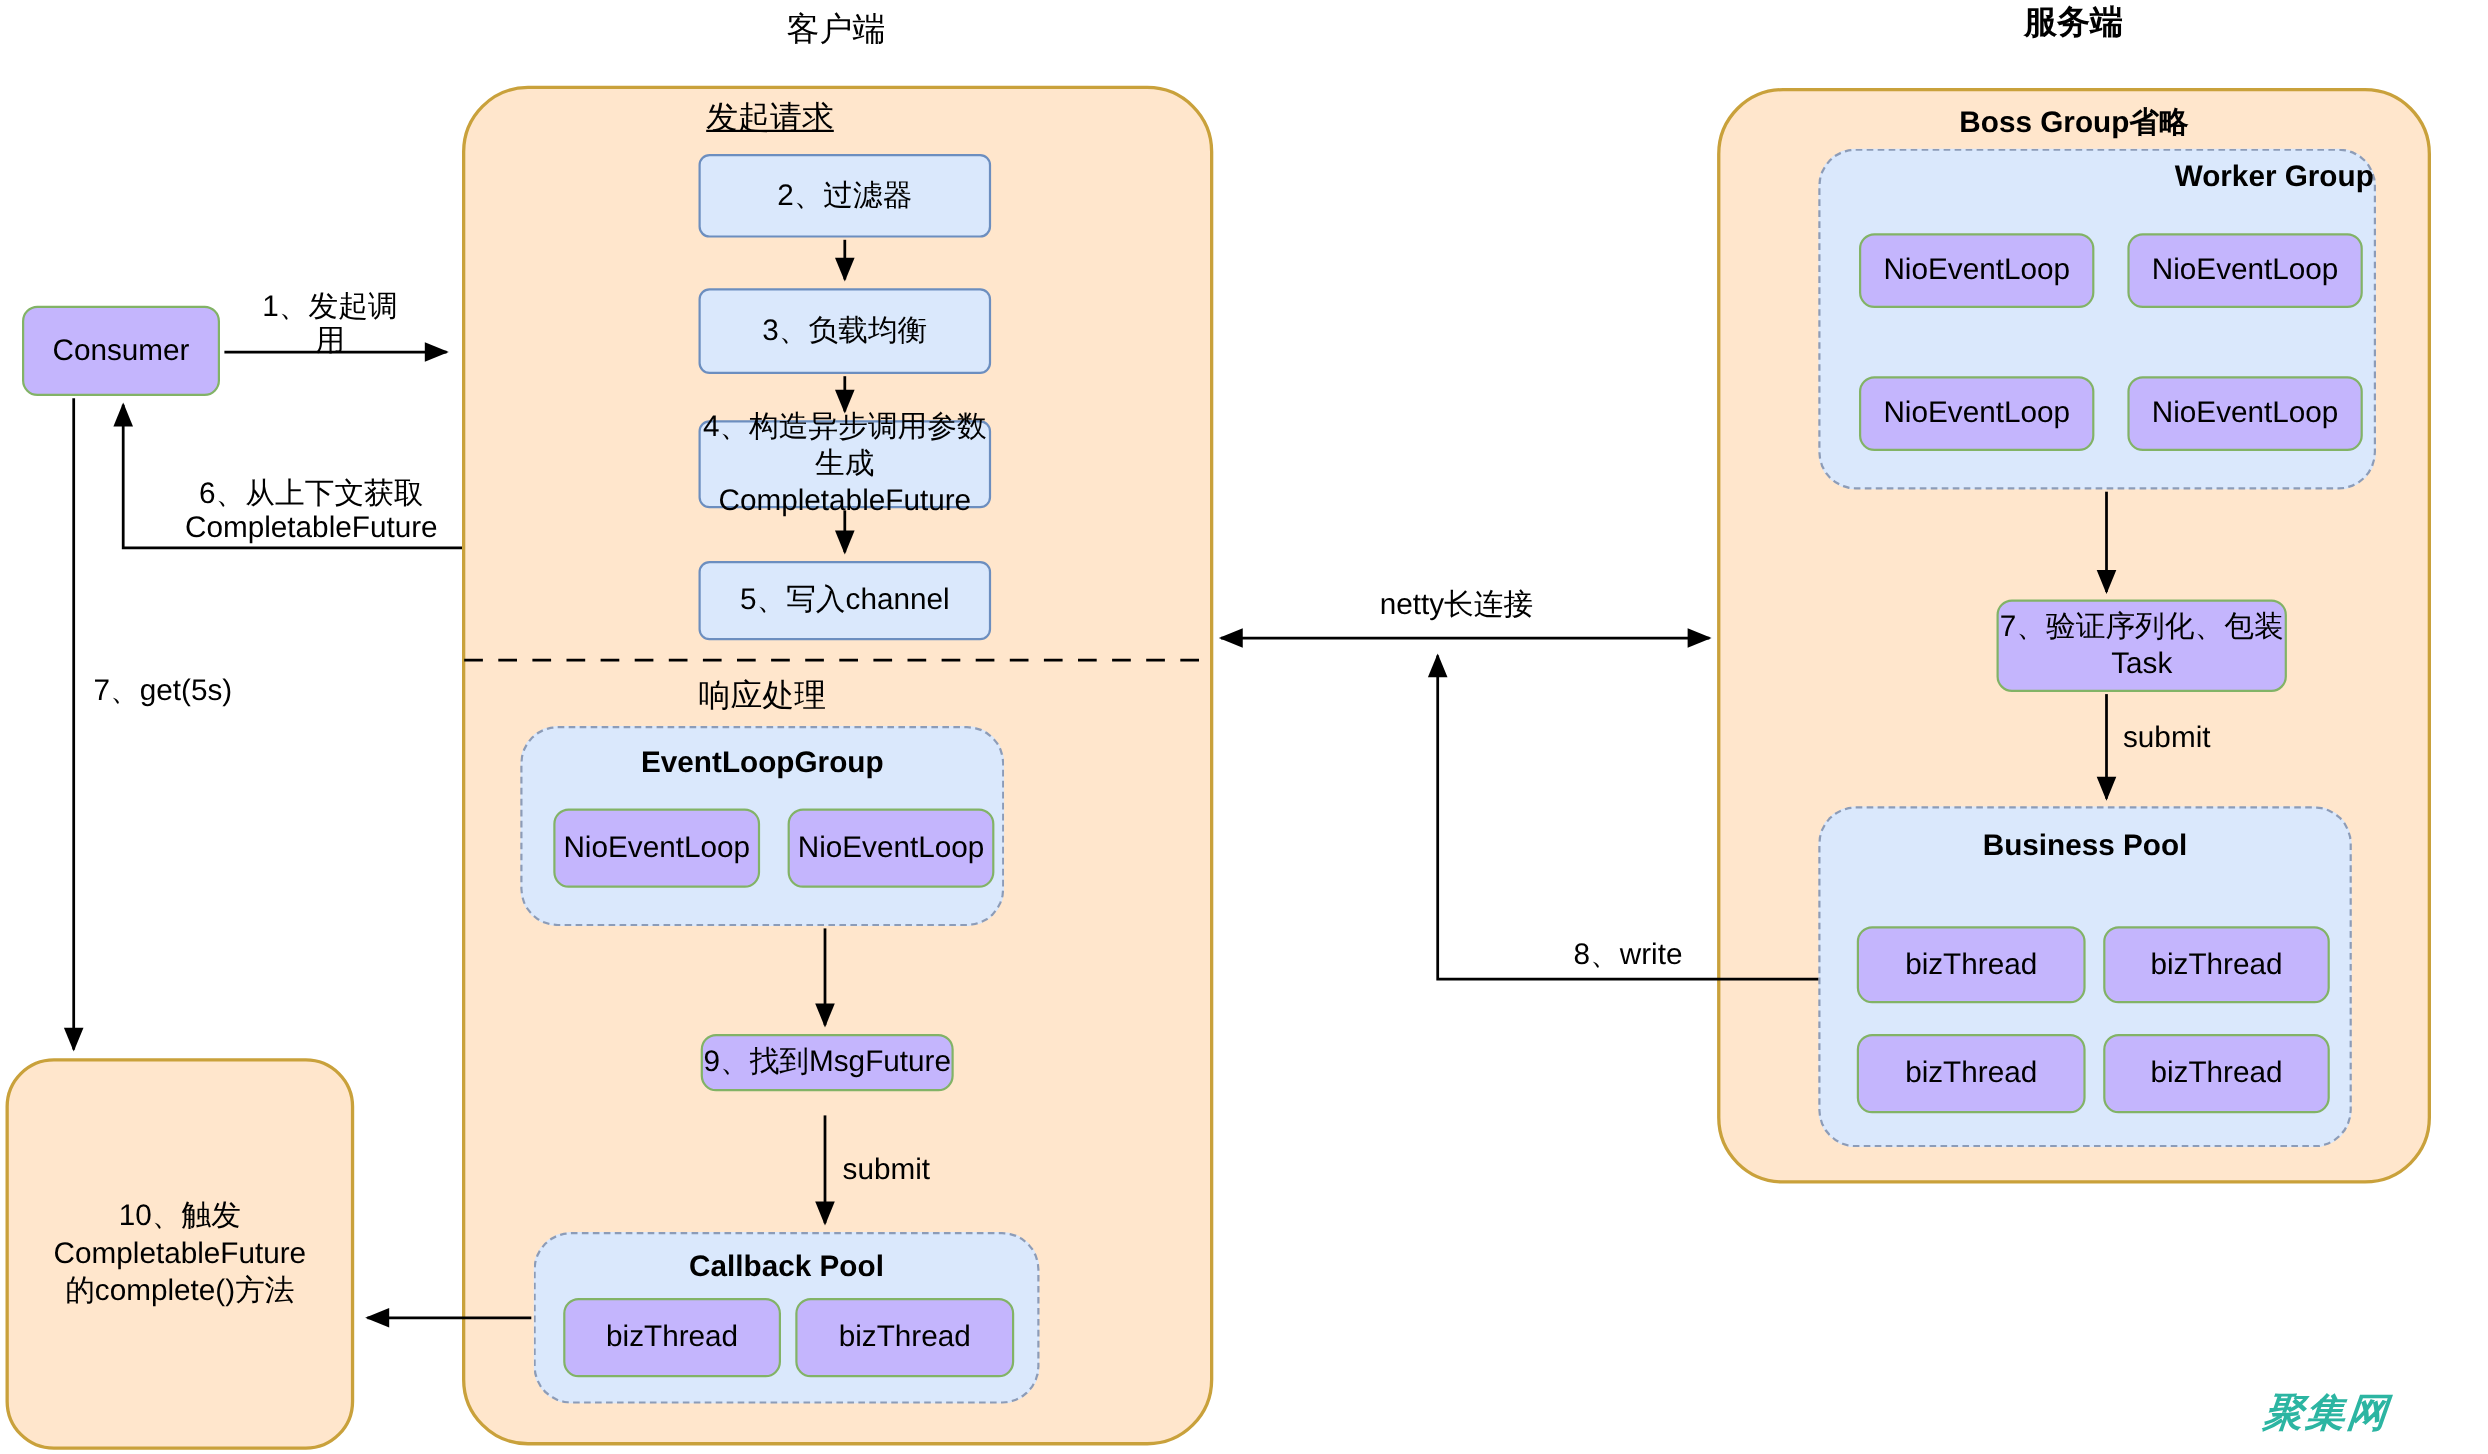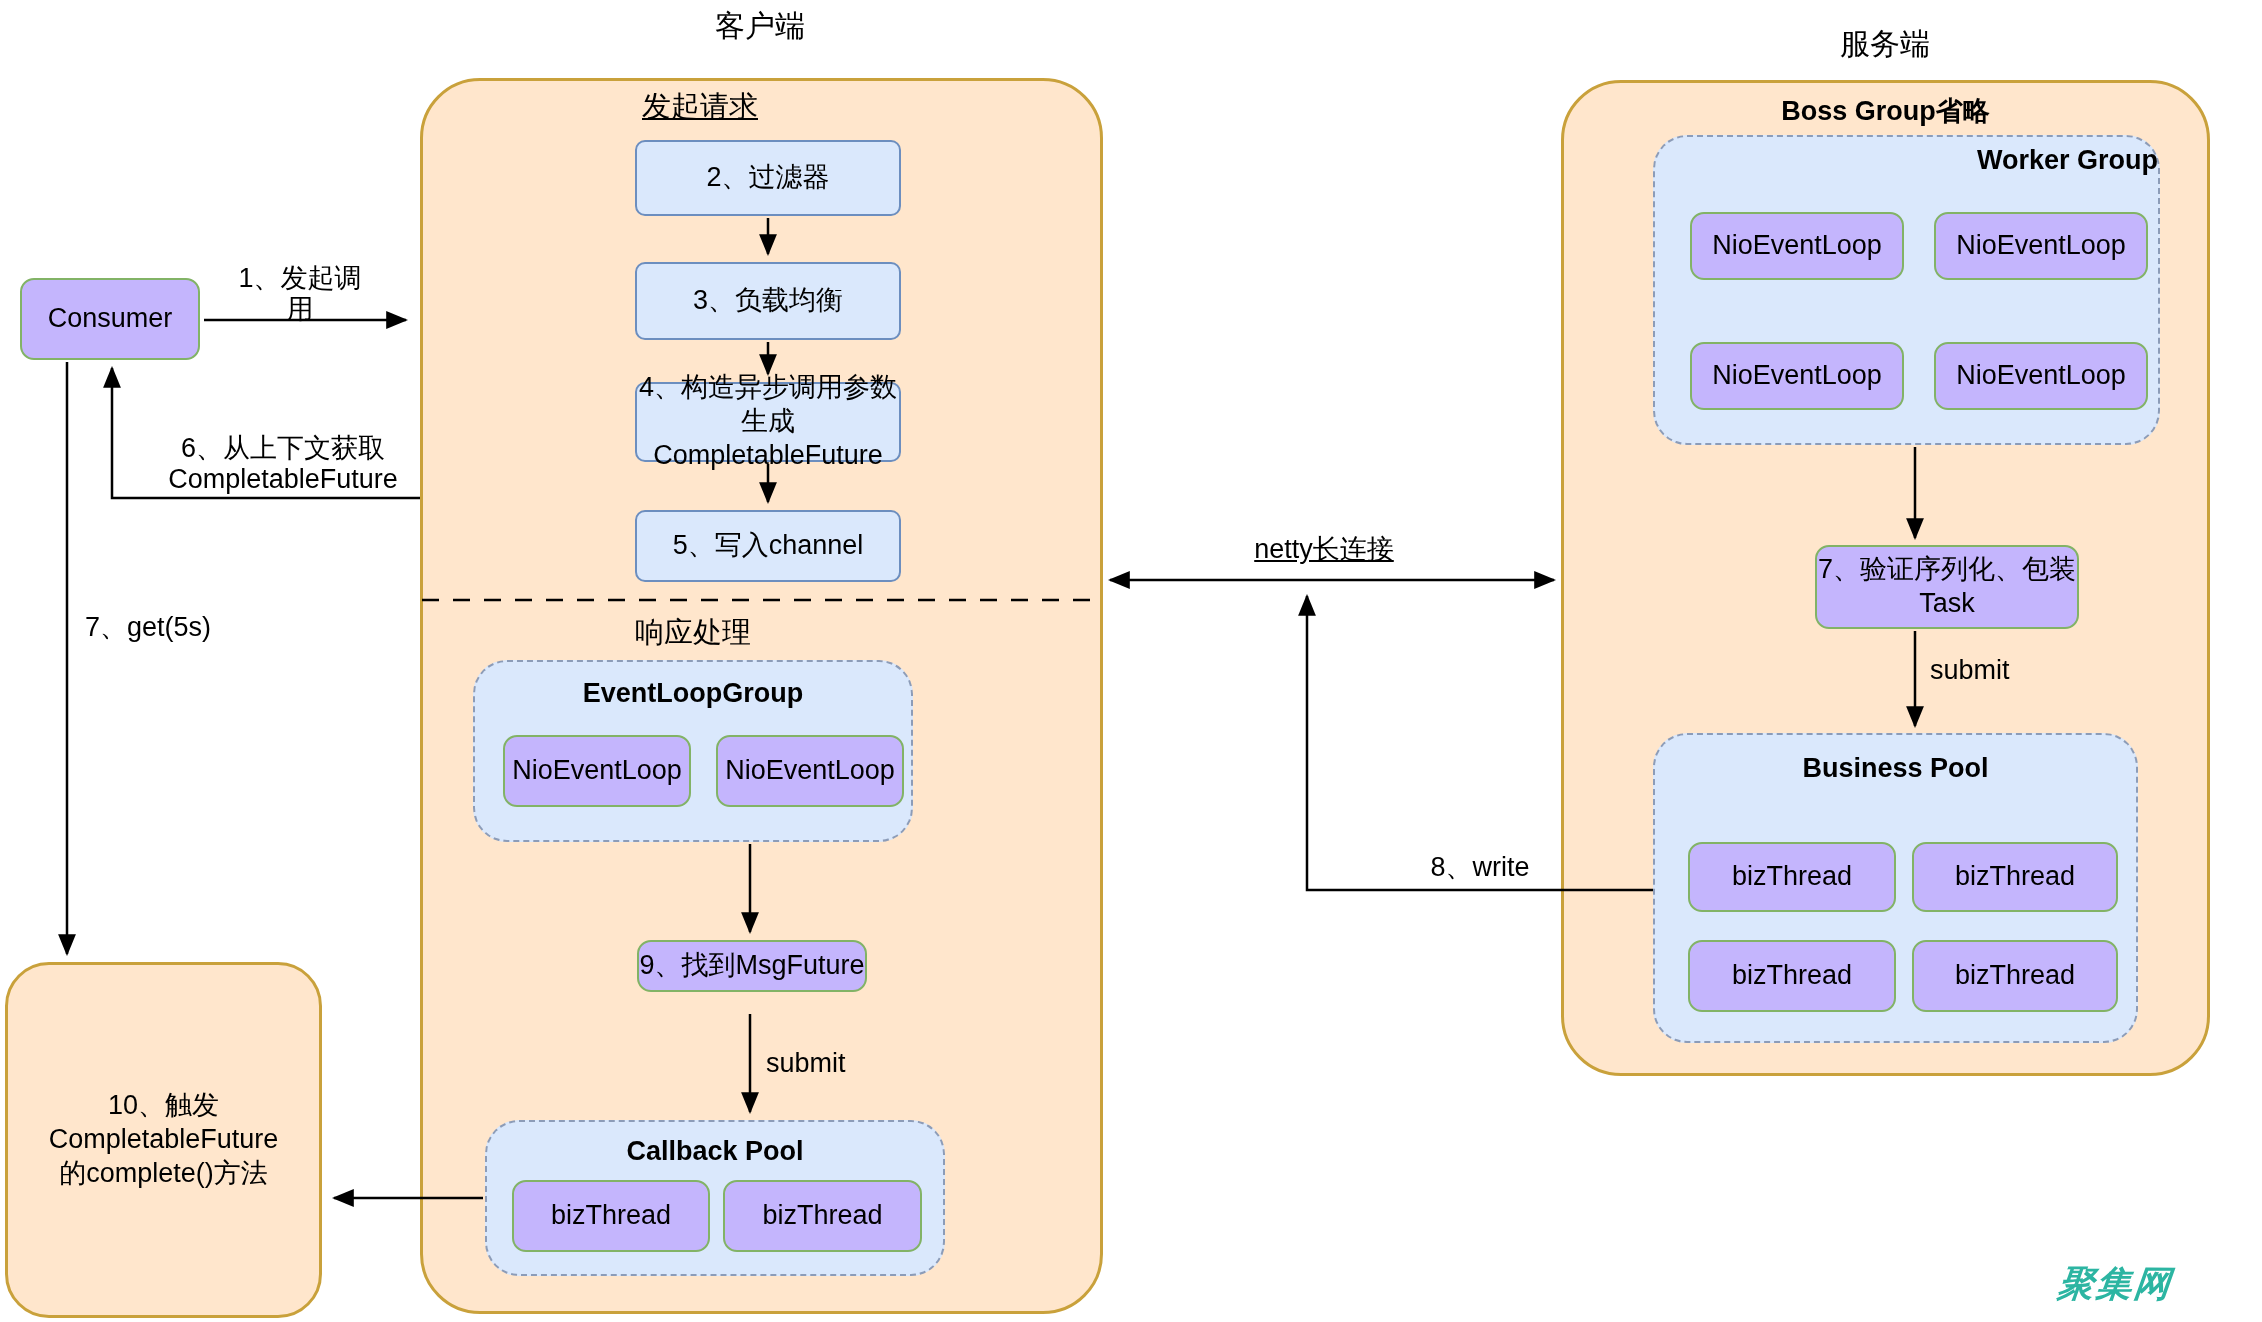--- a/index.html
+++ b/index.html
@@ -23,21 +23,21 @@
   #edges{position:absolute;left:0;top:0;z-index:5;pointer-events:none;}
   #watermark{
     font-size:36px;font-weight:bold;font-style:italic;color:#2CB5A2;
     transform:skewX(-6deg);letter-spacing:2px;z-index:6;
   }
 </style>
 </head>
 <body>
 
 <div class="abs page-title center" style="left:610px;top:6px;width:300px;height:40px;">客户端</div>
-<div class="abs page-title center" style="left:1735px;top:24px;width:300px;height:40px;">服务端</div>
+<div class="abs page-title center" style="left:1735px;top:0;width:300px;height:40px;font-weight:bold;">服务端</div>
 
 <div class="abs orange-container" style="left:420px;top:78px;width:683px;height:1236px;"></div>
 <div class="abs section-label center" style="left:550px;top:88px;width:300px;height:38px;text-decoration:underline;">发起请求</div>
 
 <div class="abs node blue-node center" style="left:635px;top:140px;width:266px;height:76px;">2、过滤器</div>
 <div class="abs node blue-node center" style="left:635px;top:262px;width:266px;height:78px;">3、负载均衡</div>
 <div class="abs node blue-node center multiline" style="left:635px;top:382px;width:266px;height:80px;">4、构造异步调用参数
 生成CompletableFuture</div>
 <div class="abs node blue-node center" style="left:635px;top:510px;width:266px;height:72px;">5、写入channel</div>
 
@@ -60,21 +60,21 @@
 
 <div class="abs node orange-container center multiline" style="left:5px;top:962px;width:317px;height:356px;border-radius:44px;">10、触发CompletableFuture
 的complete()方法</div>
 
 <div class="abs node green-node center" style="left:20px;top:278px;width:180px;height:82px;">Consumer</div>
 
 <div class="abs edge-label center" style="left:225px;top:278px;width:150px;height:32px;">1、发起调用</div>
 <div class="abs edge-label center multiline" style="left:133px;top:432px;width:300px;height:64px;">6、从上下文获取
 CompletableFuture</div>
 <div class="abs edge-label" style="left:85px;top:612px;">7、get(5s)</div>
-<div class="abs edge-label center" style="left:1174px;top:534px;width:300px;height:32px;text-decoration:underline;">netty长连接</div>
+<div class="abs edge-label center" style="left:1174px;top:534px;width:300px;height:32px;">netty长连接</div>
 <div class="abs edge-label center" style="left:1390px;top:852px;width:180px;height:32px;">8、write</div>
 
 <div class="abs orange-container" style="left:1561px;top:80px;width:649px;height:996px;">
   <div class="container-title" style="top:10px;">Boss Group省略</div>
 </div>
 
 <div class="abs blue-dashed" style="left:1653px;top:135px;width:507px;height:310px;">
   <div class="container-title" style="top:8px;text-align:right;">Worker Group</div>
 </div>
 <div class="abs node green-node center" style="left:1690px;top:212px;width:214px;height:68px;">NioEventLoop</div>

